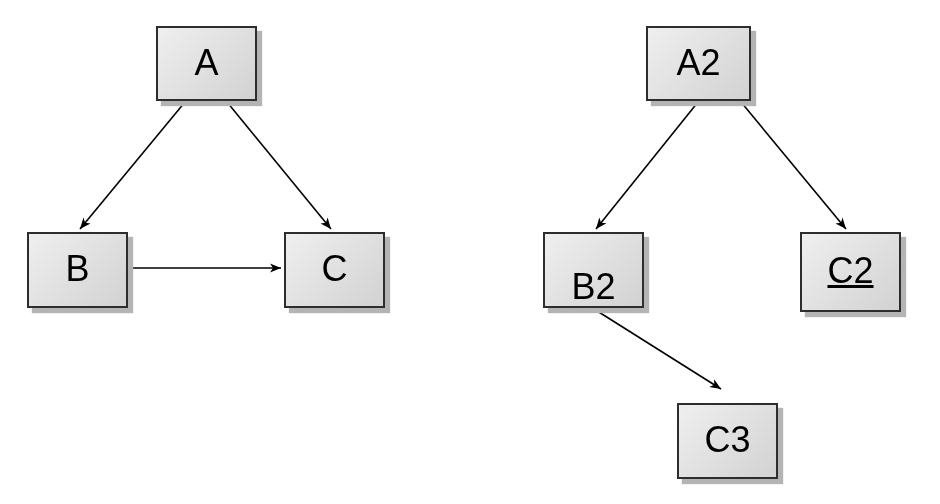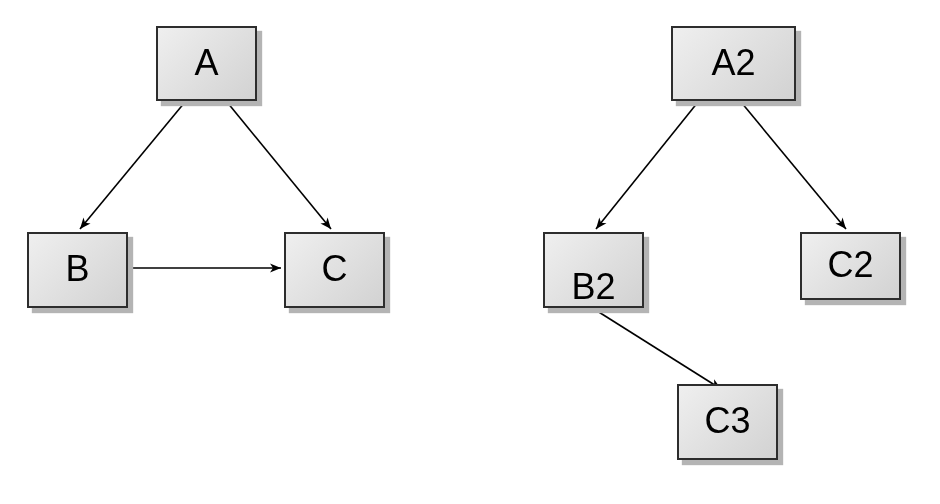--- a/index.html
+++ b/index.html
@@ -64,26 +64,26 @@
   <div id="node-layer">
       <div class="node" style="left: 156px; top: 26px; width: 101px; height: 75px;">
         <span>A</span>
       </div>
       <div class="node" style="left: 27px; top: 232px; width: 101px; height: 76px;">
         <span>B</span>
       </div>
       <div class="node" style="left: 284px; top: 232px; width: 101px; height: 76px;">
         <span>C</span>
       </div>
-      <div class="node" style="left: 671px; top: 26px; width: 125px; height: 75px;">
+      <div class="node" style="left: 646px; top: 26px; width: 105px; height: 75px;">
         <span>A2</span>
       </div>
       <div class="node" style="left: 543px; top: 232px; width: 101px; height: 76px; align-items: flex-end;">
         <span>B2</span>
       </div>
-      <div class="node" style="left: 800px; top: 232px; width: 101px; height: 68px;">
+      <div class="node" style="left: 800px; top: 232px; width: 101px; height: 80px; text-decoration: underline;">
         <span>C2</span>
       </div>
-      <div class="node" style="left: 677px; top: 384px; width: 101px; height: 76px;">
+      <div class="node" style="left: 677px; top: 403px; width: 101px; height: 76px;">
         <span>C3</span>
       </div>
     </div>
 </div>
 
 </body></html>

